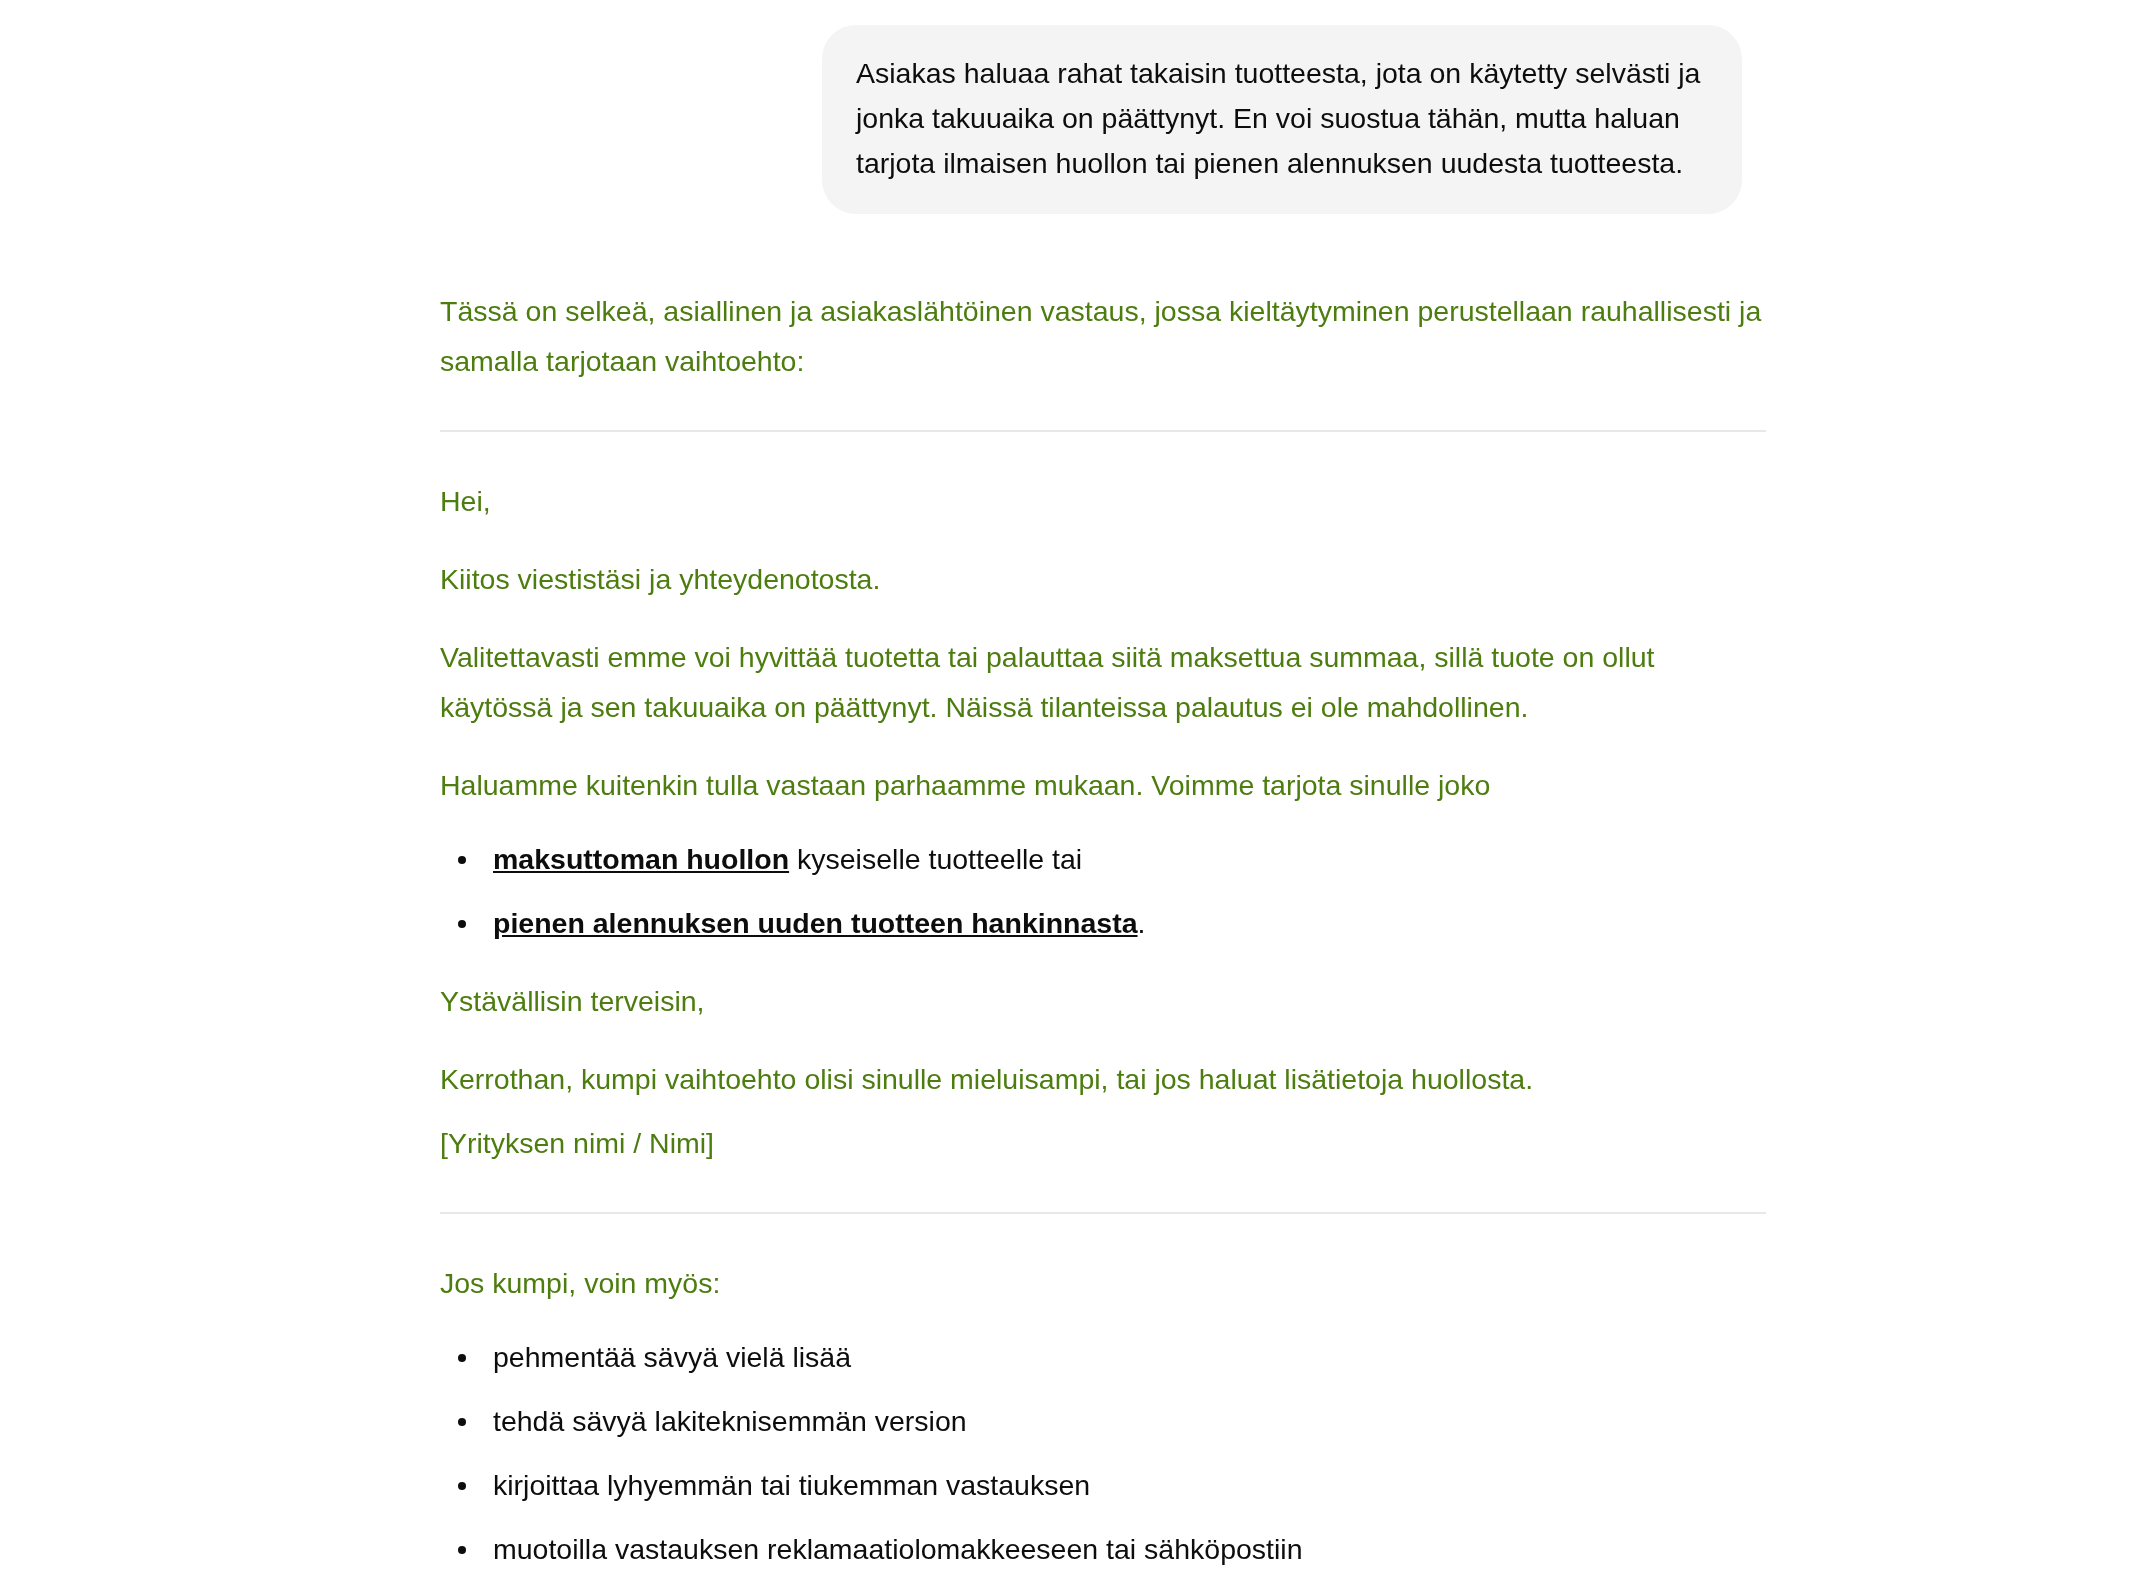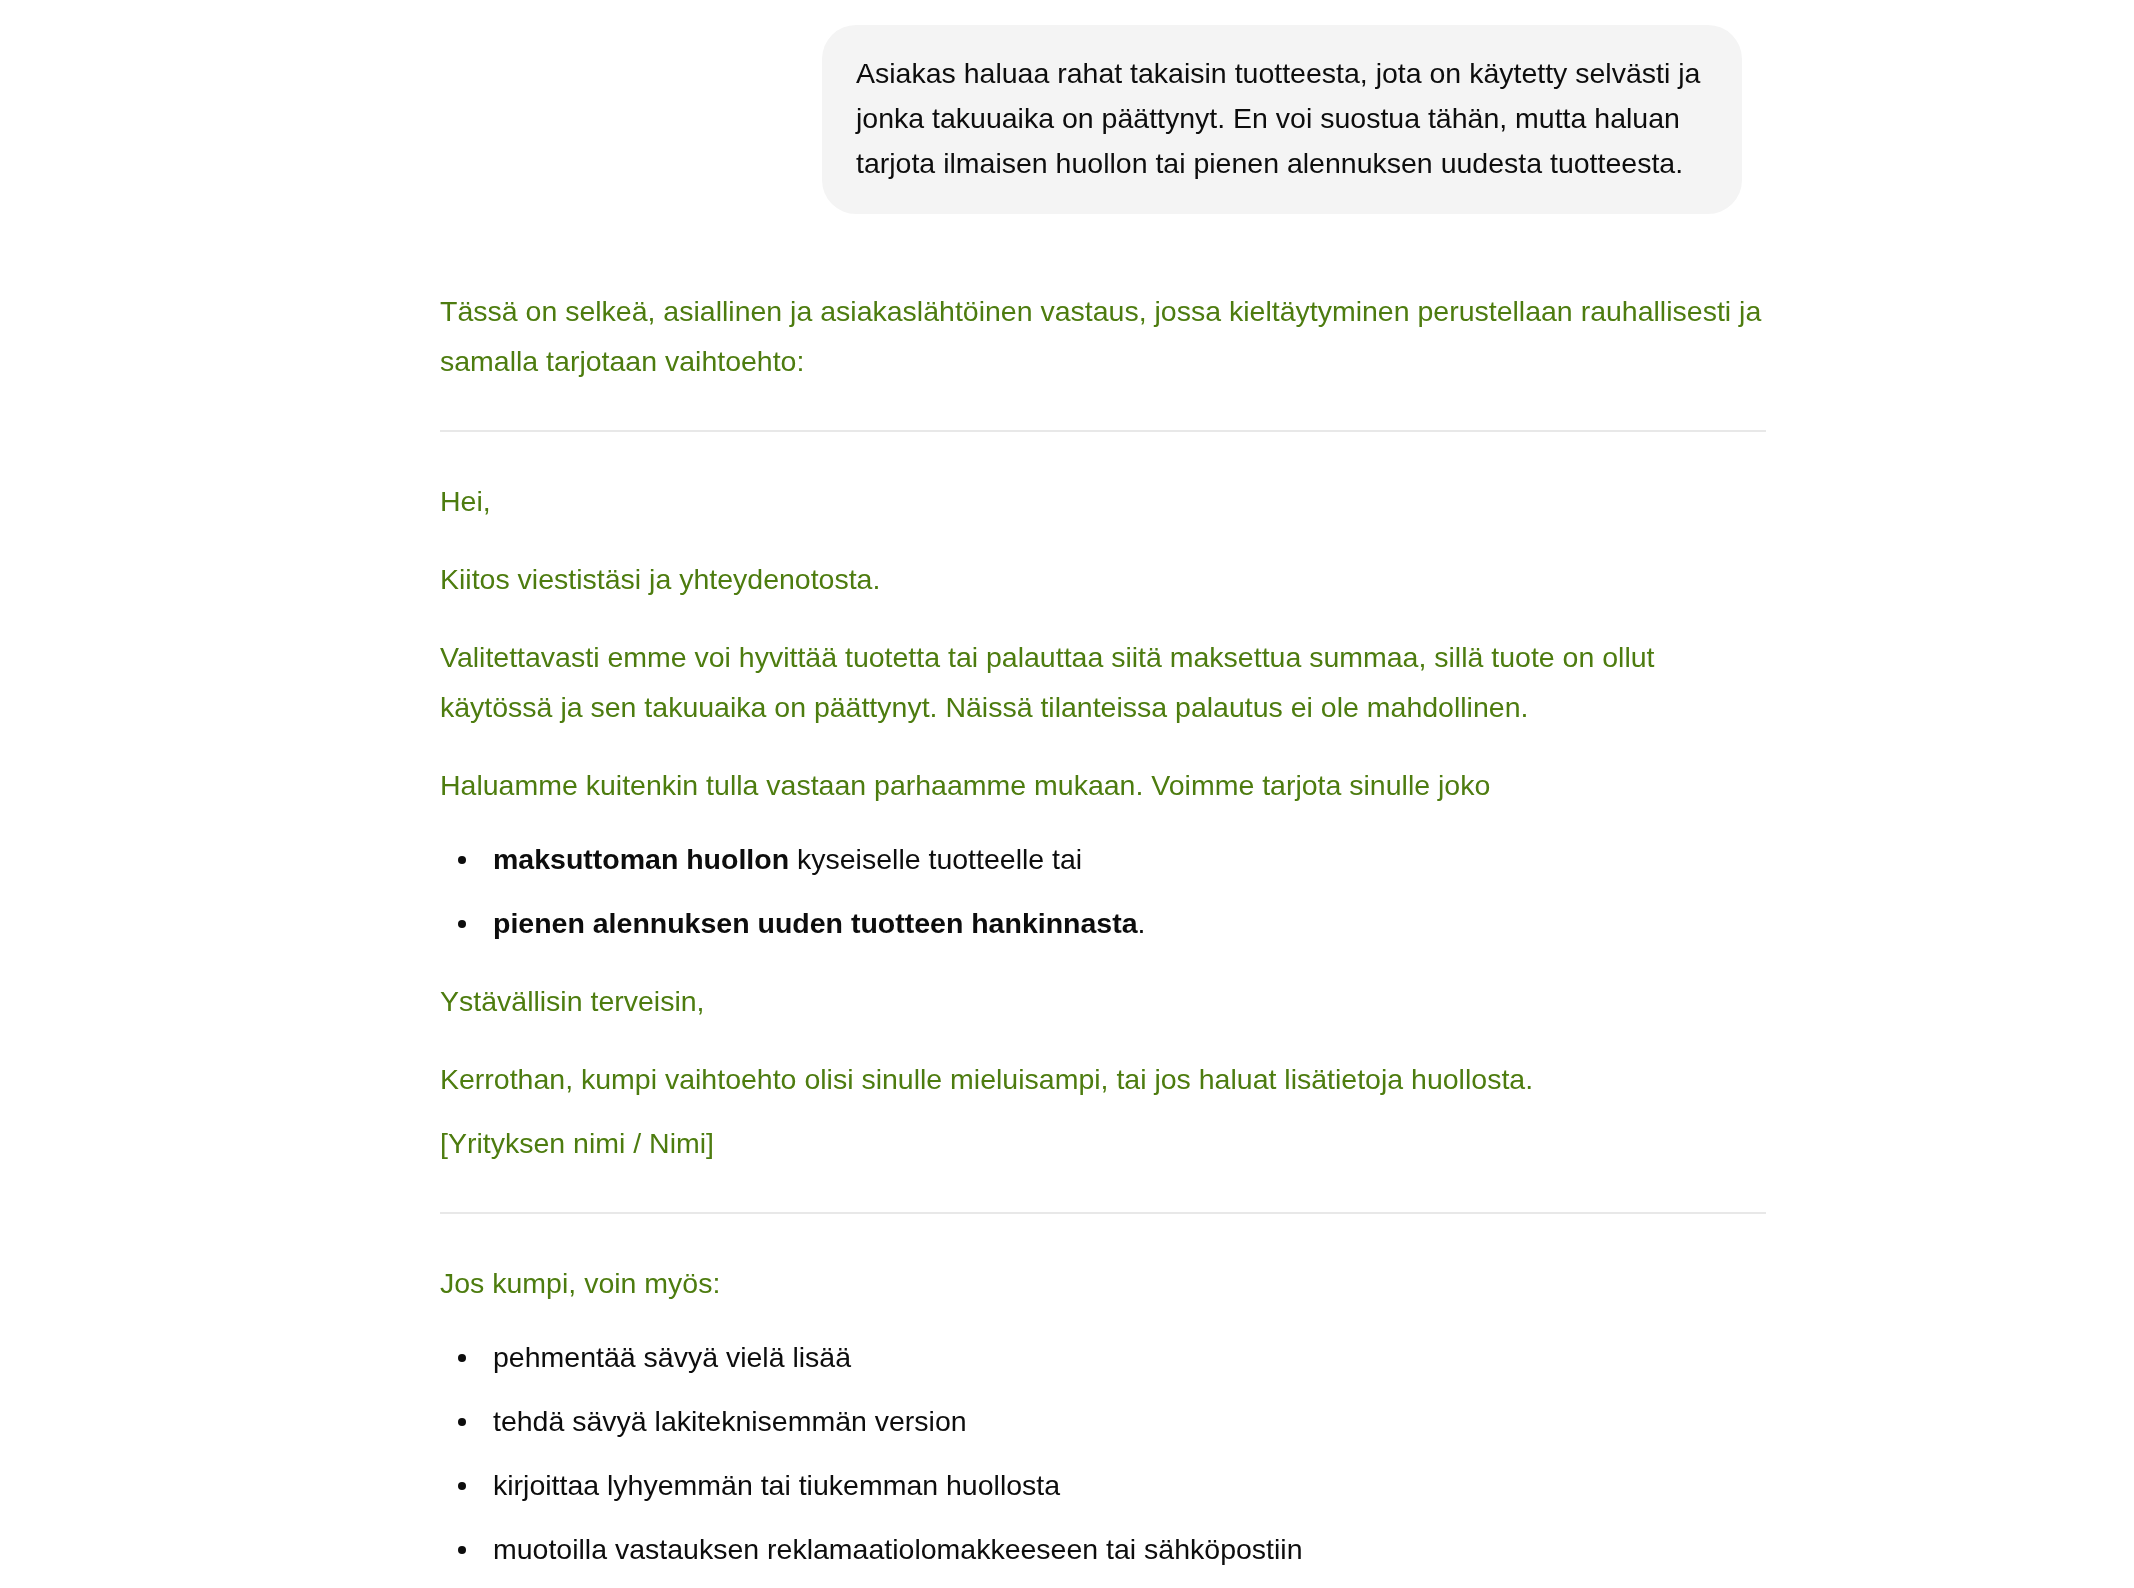--- a/index.html
+++ b/index.html
@@ -88,21 +88,21 @@
   ul.bullets li::before {
     content: "";
     position: absolute;
     left: 18px;
     top: 22px;
     width: 8px;
     height: 8px;
     border-radius: 50%;
     background: #0d0d0d;
   }
-  .b { font-weight: bold; }
+  .b { font-weight: bold; text-decoration: underline; }
 </style>
 </head>
 <body>
 
 <div class="conversation">
 
   <div class="user-row">
     <div class="user-bubble">
       <div class="bubble-text">Asiakas haluaa rahat takaisin tuotteesta, jota on käytetty selvästi ja jonka takuuaika on päättynyt. En voi suostua tähän, mutta haluan tarjota ilmaisen huollon tai pienen alennuksen uudesta tuotteesta.</div>
     </div>
@@ -133,18 +133,18 @@
 
     <p class="para-gap-sm">[Yrityksen nimi / Nimi]</p>
 
     <hr class="divider">
 
     <p>Jos kumpi, voin myös:</p>
 
     <ul class="bullets">
       <li>pehmentää sävyä vielä lisää</li>
       <li>tehdä sävyä lakiteknisemmän version</li>
-      <li>kirjoittaa lyhyemmän tai tiukemman huollosta</li>
+      <li>kirjoittaa lyhyemmän tai tiukemman vastauksen</li>
       <li>muotoilla vastauksen reklamaatiolomakkeeseen tai sähköpostiin</li>
     </ul>
 
   </div>
 </div>
 
 </body></html>

